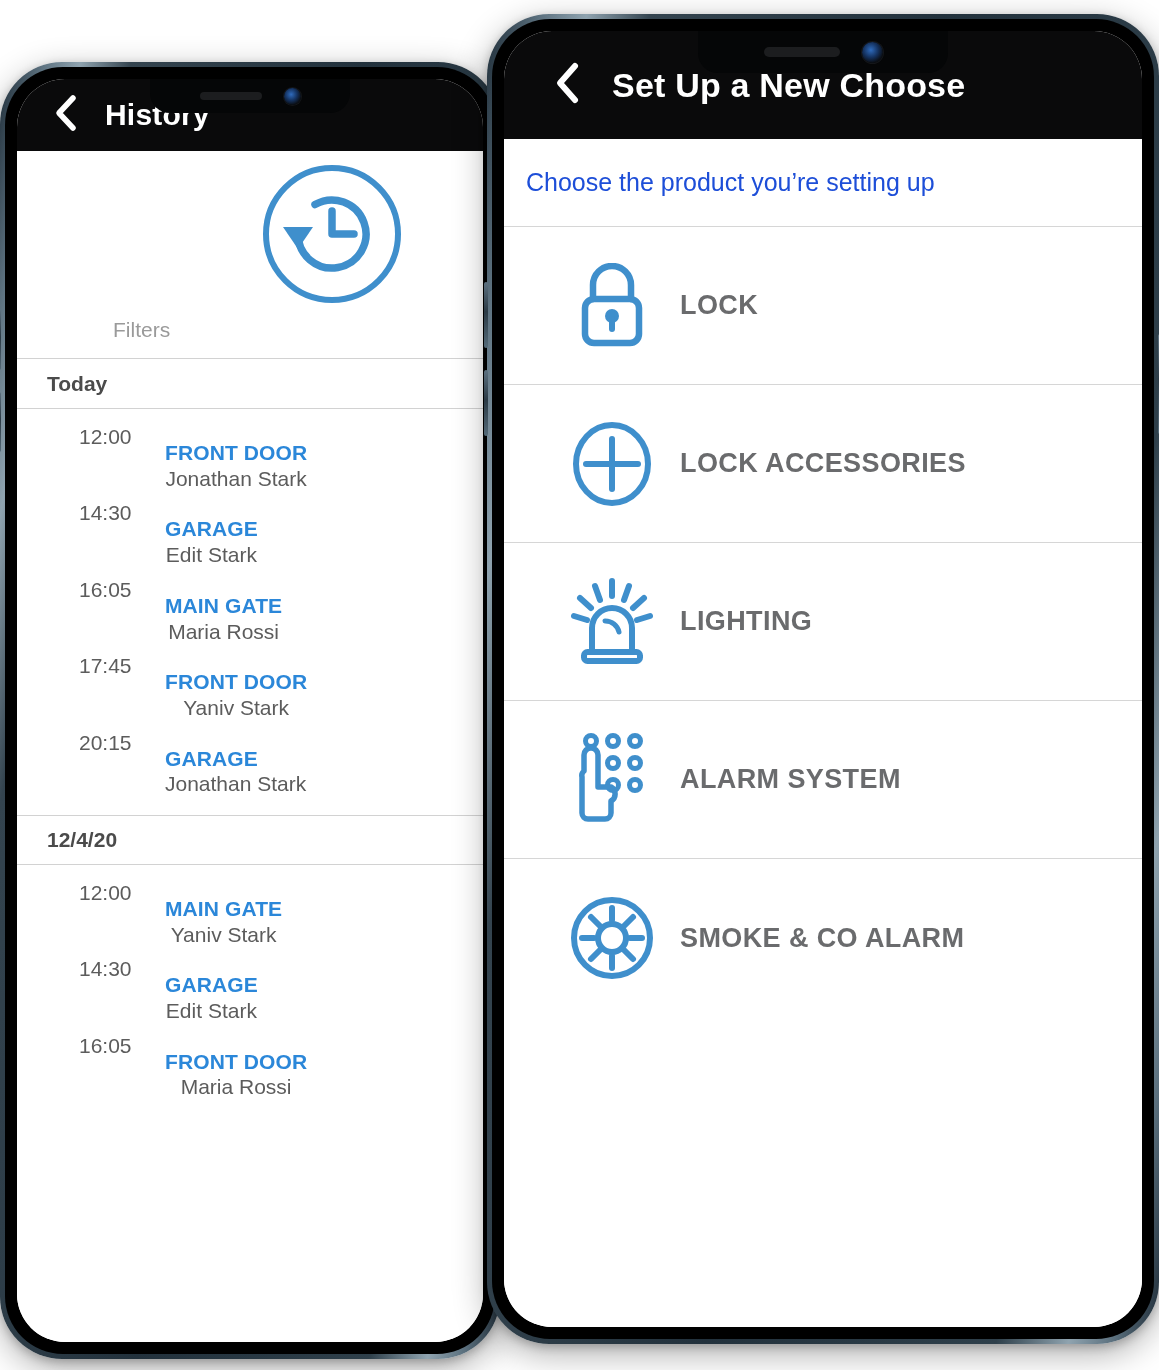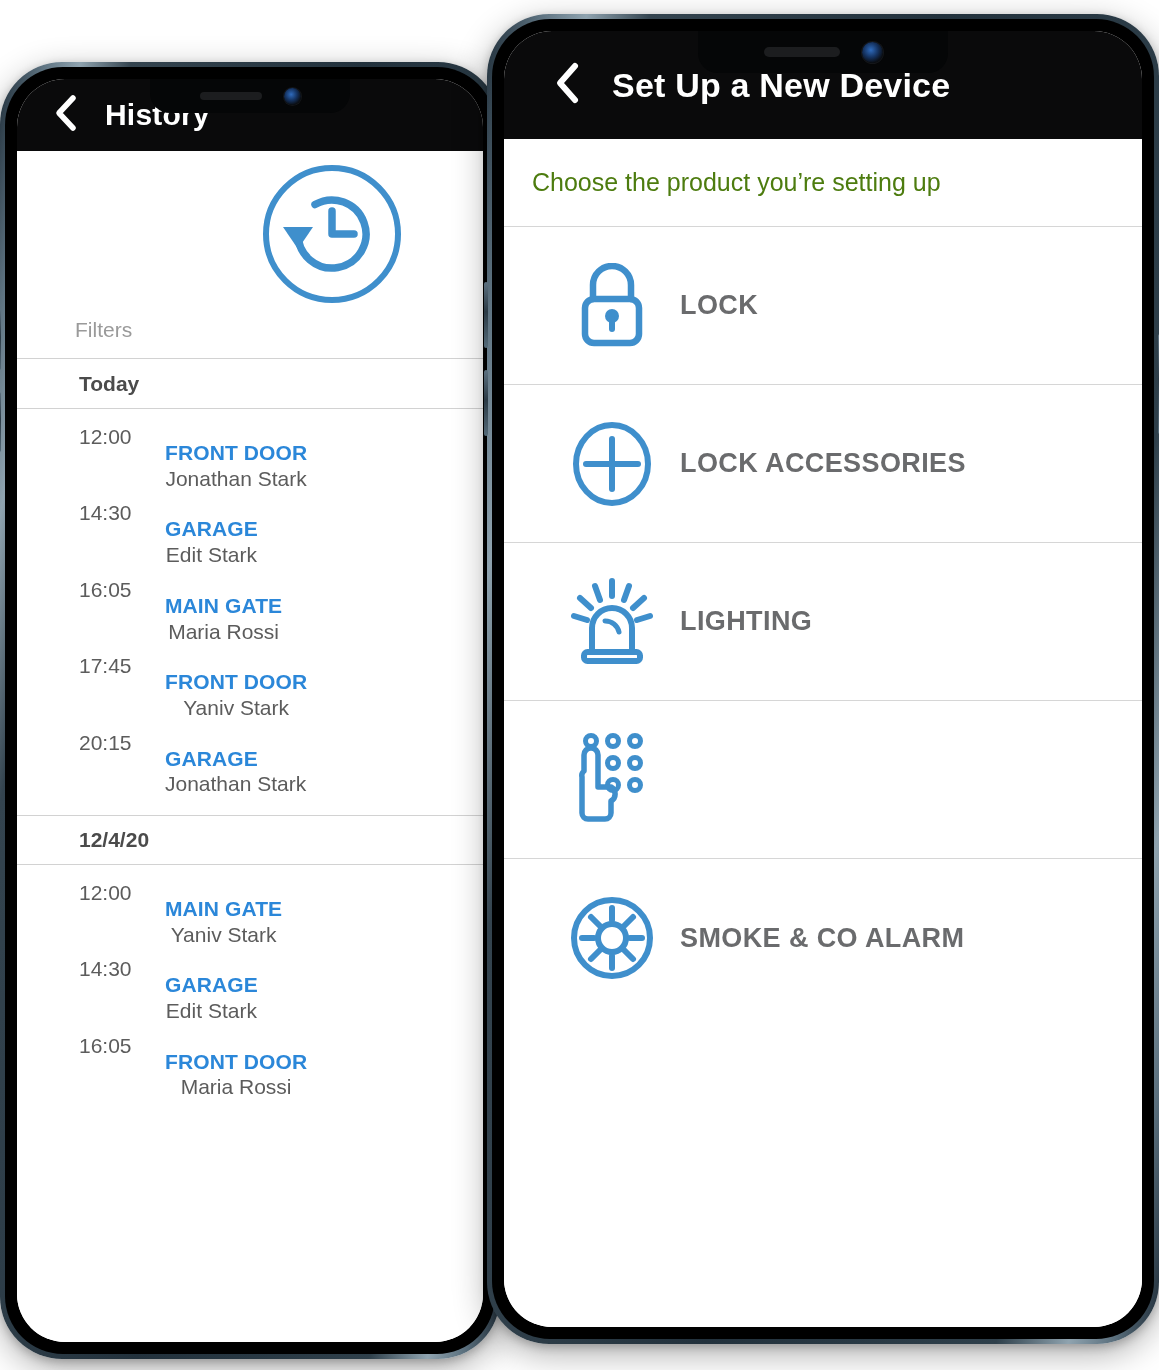--- a/index.html
+++ b/index.html
@@ -104,31 +104,31 @@
   .hist-icon-area {
     height: 150px;
     position: relative;
   }
   .hist-icon-area svg { position: absolute; left: 244px; top: 12px; }
 
   .filters-row {
     height: 58px;
     display: flex;
     align-items: center;
-    padding-left: 58px;
+    padding-left: 96px;
     box-sizing: border-box;
     color: #9a9a9a;
     font-size: 21px;
     border-bottom: 1.5px solid #d2d2d2;
   }
   .section-head {
     height: 50px;
     display: flex;
     align-items: center;
-    padding-left: 62px;
+    padding-left: 30px;
     box-sizing: border-box;
     font-size: 21px;
     font-weight: bold;
     color: #4b4b4b;
     border-bottom: 1.5px solid #d2d2d2;
   }
   .hist-group { padding-top: 14px; padding-bottom: 10px; }
   .hist-row {
     display: flex;
     padding: 0 0 8px 62px;
@@ -160,24 +160,24 @@
   
   #phone-right { left: 487px; top: 14px; width: 672px; height: 1330px; }
   #phone-right .navbar { height: 108px; padding-left: 48px; }
   #phone-right .nav-title { font-size: 34px; margin-left: 30px; }
 
   .setup-body { background: #ffffff; height: 100%; }
   .setup-sub {
     height: 88px;
     display: flex;
     align-items: center;
-    padding-left: 28px;
+    padding-left: 22px;
     box-sizing: border-box;
     font-size: 25px;
-    color: #4d7c0f;
+    color: #1d4ed8;
     border-bottom: 1.5px solid #d6d6d6;
   }
   .device-row {
     height: 158px;
     display: flex;
     align-items: center;
     border-bottom: 1.5px solid #d6d6d6;
     box-sizing: border-box;
   }
   .device-icon {
@@ -321,21 +321,21 @@
         <div class="speaker" style="width:76px;height:10px;"></div>
         <div class="camera" style="width:21px;height:21px;"></div>
       </div>
 
       <div class="navbar">
         <div class="back-chevron">
           <svg width="30" height="46" viewBox="0 0 30 46">
             <polyline points="23,6 8,23 23,40" fill="none" stroke="#ffffff" stroke-width="6" stroke-linecap="round" stroke-linejoin="round"></polyline>
           </svg>
         </div>
-        <div class="nav-title">Set Up a New Device</div>
+        <div class="nav-title">Set Up a New Choose</div>
       </div>
 
       <div class="setup-body">
 
         <div class="setup-sub">
           <span>Choose the product you’re setting up</span>
         </div>
 
         <div class="device-row">
           <div class="device-icon">
@@ -394,20 +394,21 @@
                 <circle cx="44" cy="56" r="5.5"></circle>
                   <circle cx="66" cy="56" r="5.5"></circle>
               </g>
               <path d="M 15 26 A 7 7 0 0 1 29 26 L 29 58
                        L 42 58 A 8 8 0 0 1 42 72
                        L 42 84 A 6 6 0 0 1 36 90
                        L 19 90 A 6 6 0 0 1 13 84
                        L 13 48 A 6 6 0 0 1 15 42 Z" fill="none" stroke="#3f8fcc" stroke-width="5.5" stroke-linejoin="round"></path>
             </svg>
           </div>
+          <div class="device-label">ALARM SYSTEM</div>
         </div>
 
         <div class="device-row" style="border-bottom:none;">
           <div class="device-icon">
             <svg width="88" height="88" viewBox="0 0 88 88">
               <circle cx="44" cy="44" r="38" fill="none" stroke="#3f8fcc" stroke-width="6"></circle>
               <circle cx="44" cy="44" r="14" fill="none" stroke="#3f8fcc" stroke-width="6"></circle>
               <g stroke="#3f8fcc" stroke-width="6" stroke-linecap="round">
                 <line x1="44" y1="14" x2="44" y2="26"></line>
                 <line x1="44" y1="62" x2="44" y2="74"></line>

